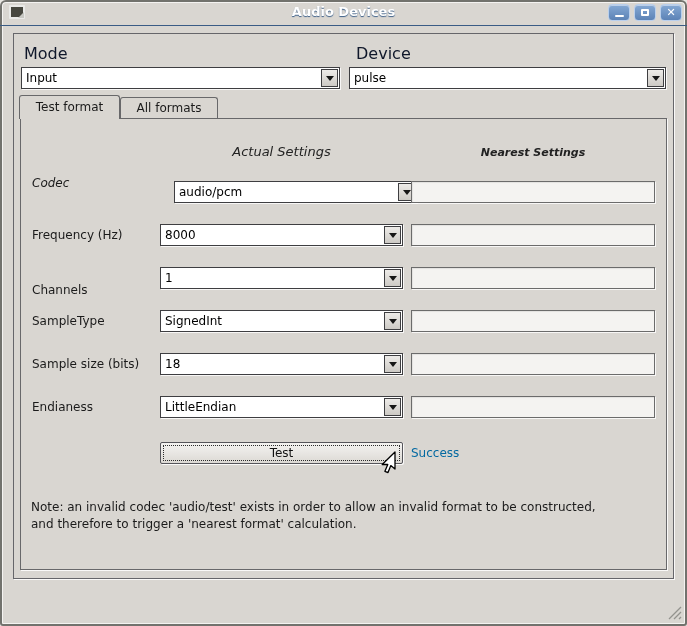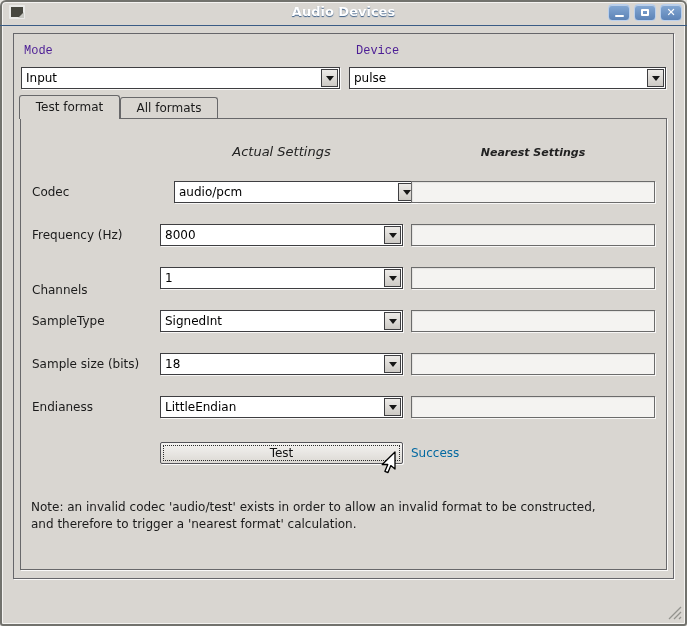--- a/index.html
+++ b/index.html
@@ -40,21 +40,21 @@
   .glyph-min{width:9px;height:2px;background:#fff;margin-top:7px;border-radius:1px;}
   .glyph-max{width:8px;height:7px;border:2px solid #fff;border-radius:1px;}
   .glyph-close{color:#fff;font-size:11px;font-weight:bold;line-height:1;}
 
   
   .main-frame{
     position:absolute;left:13px;top:33px;width:661px;height:546px;
     border:1px solid #66666a;box-shadow:1px 1px 0 rgba(255,255,255,.85);
   }
 
-  .label{position:absolute;font-size:12px;color:#4c1d95;font-family:Liberation Mono, monospace;}
+  .label{position:absolute;font-size:16px;color:#0f172a;}
 
   
   .combo{
     position:absolute;height:22px;background:#ffffff;
     border:1px solid #3e3e41;box-shadow:1px 1px 0 rgba(255,255,255,.8);padding-left:9px;
   }
   .combo .ctext{
     position:absolute;left:4px;top:0;height:20px;line-height:20px;
     font-size:12px;color:#000;white-space:nowrap;
   }
@@ -160,21 +160,21 @@
       </span>
   </div>
 
   <div class="tab tab-selected">Test format</div>
   <div class="tab tab-plain">All formats</div>
   <div class="tab-panel"></div>
 
   <div class="hdr-actual">Actual Settings</div>
   <div class="hdr-nearest">Nearest Settings</div>
 
-  <div class="row-label" style="top:181px;">Codec</div>
+  <div class="row-label" style="top:172px;font-style:italic;">Codec</div>
   <div class="combo row-combo" style="top:181px;margin-left:14px;">
     <span class="ctext">audio/pcm</span>
     <span class="cbtn">
         <i class="arrow"></i>
       </span>
   </div>
   <div class="nearest-field" style="top:181px;"></div>
 
   <div class="row-label" style="top:224px;">Frequency (Hz)</div>
   <div class="combo row-combo" style="top:224px;">

